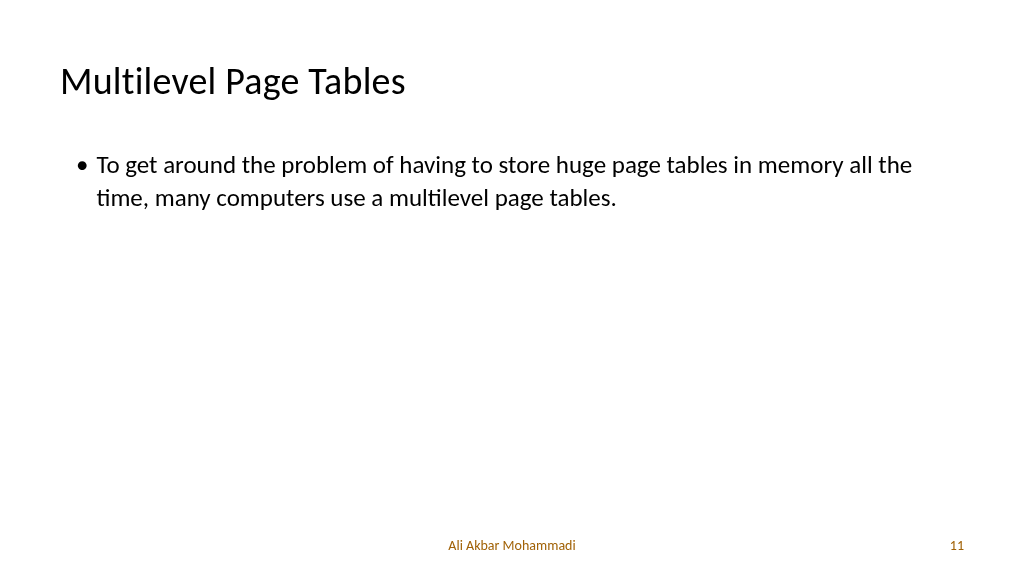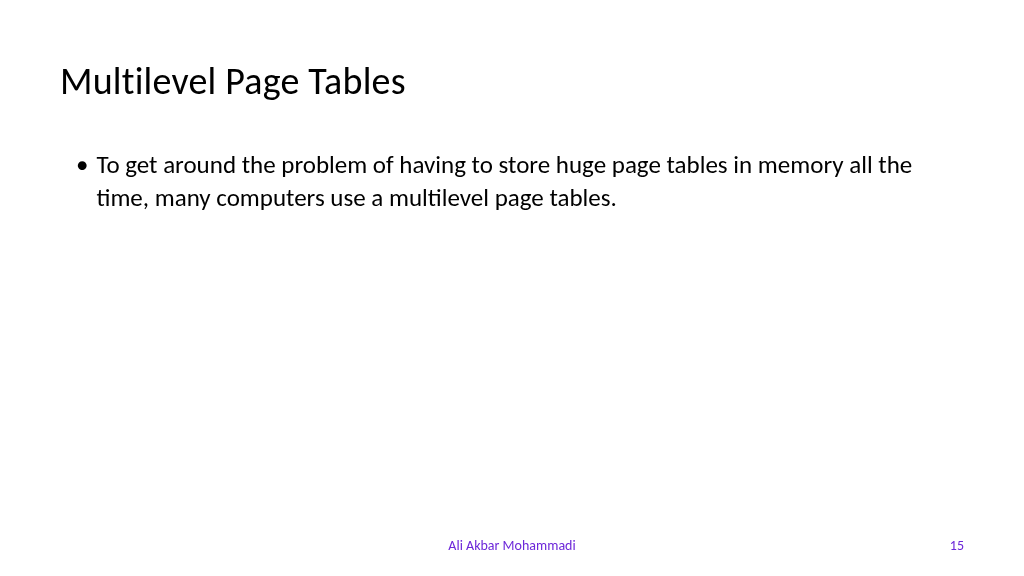--- a/index.html
+++ b/index.html
@@ -49,21 +49,21 @@
       position: absolute;
       bottom: 22px;
       left: 0;
       right: 0;
       width: 100%;
       padding: 0 60px;
       display: flex;
       justify-content: space-between;
       align-items: center;
       font-size: 14px;
-      color: #6d28d9;
+      color: #a16207;
     }
     .footer-author {
       position: absolute;
       left: 50%;
       transform: translateX(-50%);
     }
     .footer-page {
       margin-left: auto;
     }
   </style>
@@ -73,15 +73,15 @@
 <div class="slide">
   <h1 class="title">Multilevel Page Tables</h1>
   <div class="content">
     <div class="bullet-item">
       <span class="bullet-marker">•</span>
       <span class="bullet-text">To get around the problem of having to store huge page tables in memory all the time, many computers use a multilevel page tables.</span>
     </div>
   </div>
   <div class="footer">
     <span class="footer-author">Ali Akbar Mohammadi</span>
-    <span class="footer-page">15</span>
+    <span class="footer-page">11</span>
   </div>
 </div>
 
 </body></html>

